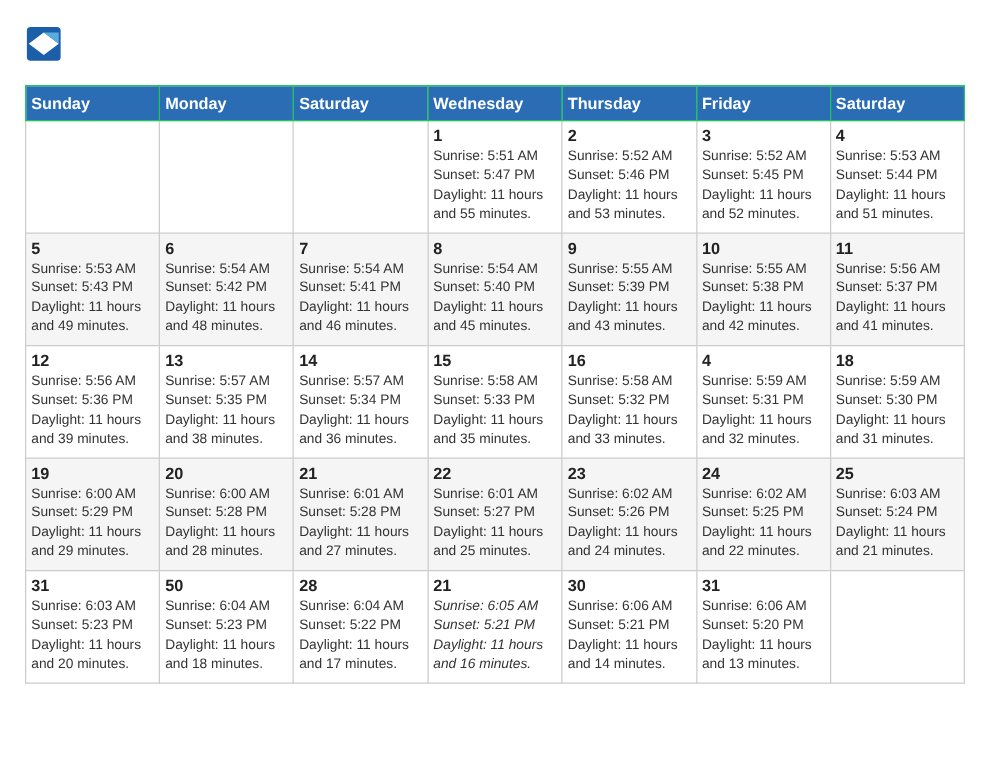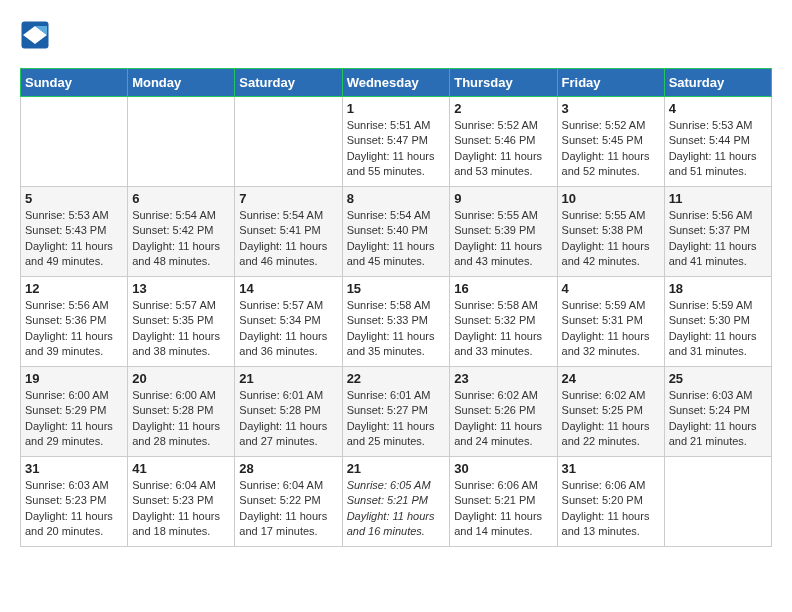--- a/index.html
+++ b/index.html
@@ -309,21 +309,21 @@
       </tr>
       <tr>
         <td>
           <span class="day-number">31</span>
           <div class="day-info" style="white-space: pre-line;">Sunrise: 6:03 AM
 Sunset: 5:23 PM
 Daylight: 11 hours
 and 20 minutes.</div>
         </td>
         <td>
-          <span class="day-number">41</span>
+          <span class="day-number">50</span>
           <div class="day-info" style="white-space: pre-line;">Sunrise: 6:04 AM
 Sunset: 5:23 PM
 Daylight: 11 hours
 and 18 minutes.</div>
         </td>
         <td>
           <span class="day-number">28</span>
           <div class="day-info" style="white-space: pre-line;">Sunrise: 6:04 AM
 Sunset: 5:22 PM
 Daylight: 11 hours

